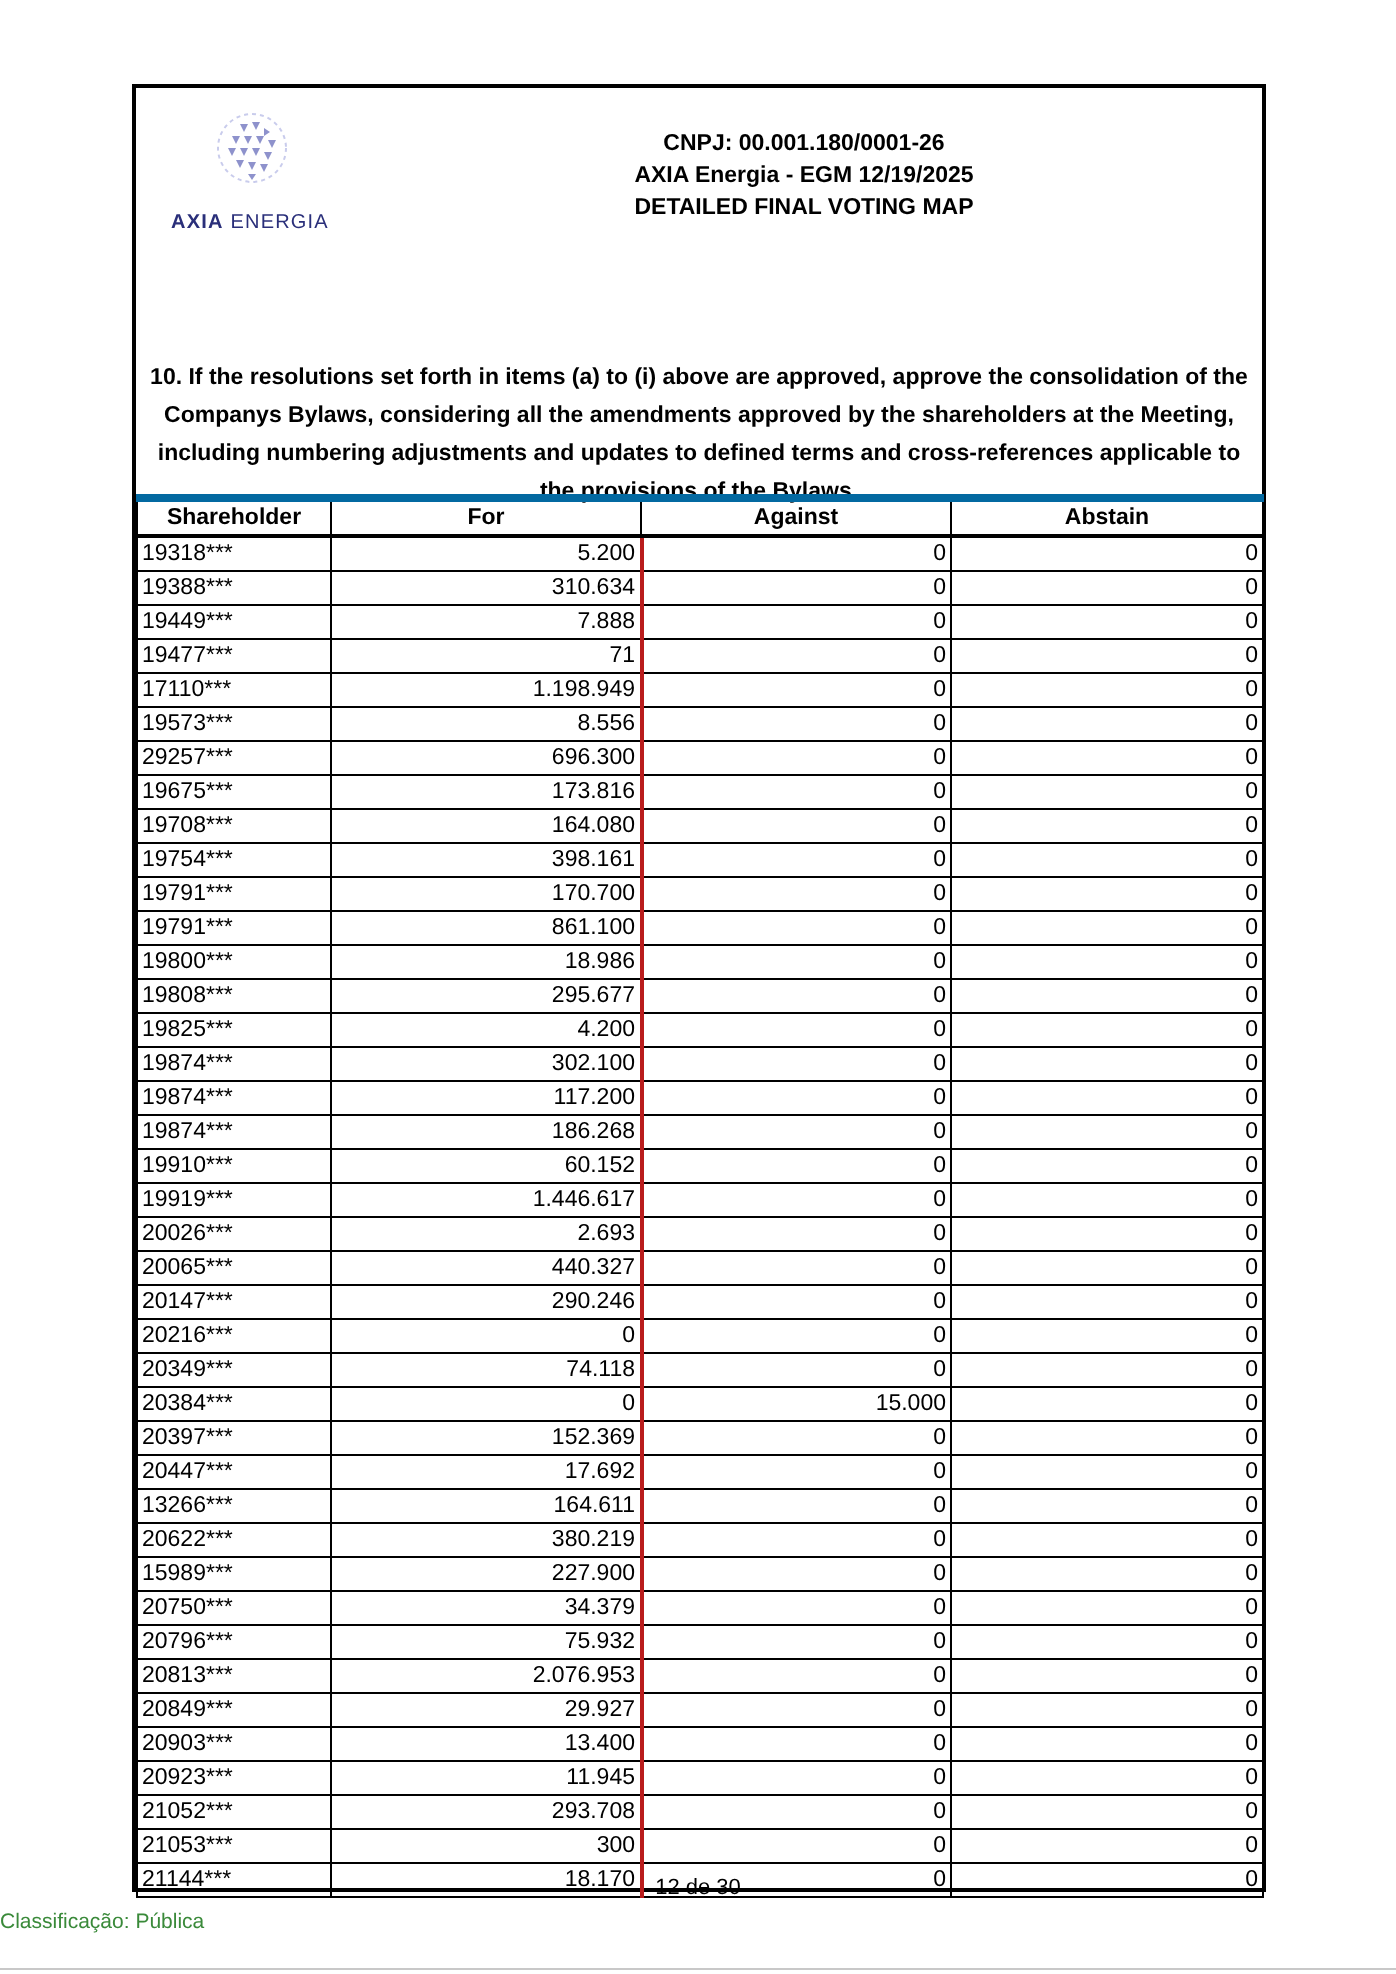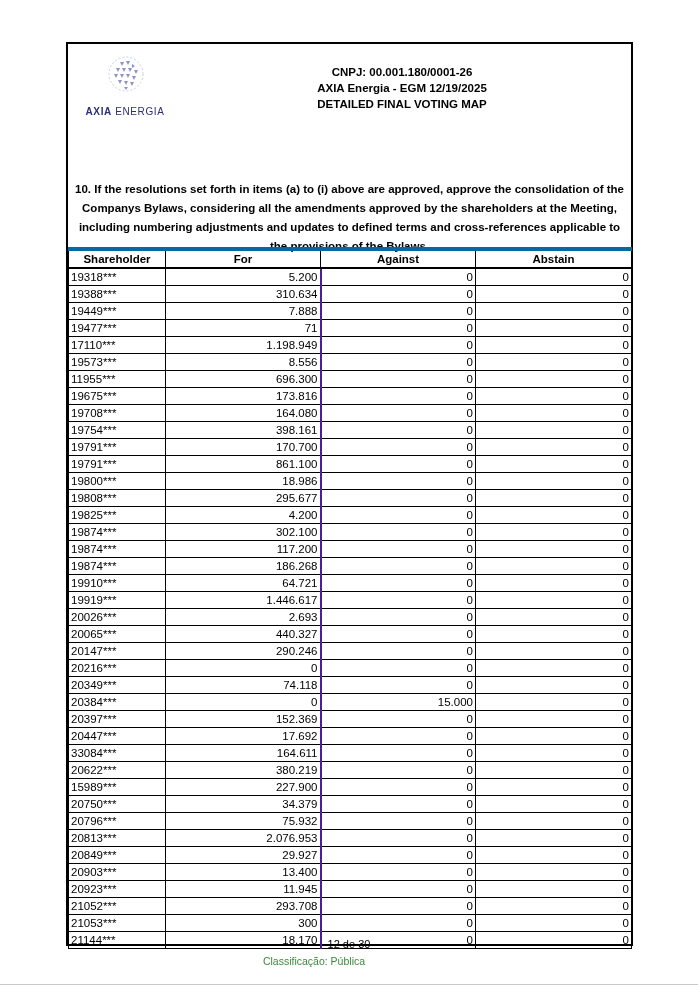--- a/index.html
+++ b/index.html
@@ -12,23 +12,23 @@
   .logo-text b { font-weight:bold; }
   .logo-text span.light { font-weight:normal; }
   .title-block { position:absolute; left:164px; top:20px; width:340px; text-align:center; font-size:11.5px; font-weight:bold; line-height:16px; }
   .question { position:absolute; left:4px; top:120px; width:555px; text-align:center; font-size:11.5px; font-weight:bold; line-height:19px;margin-top:16px; }
   table.votes { position:absolute; left:0; top:203px; width:563px; border-collapse:collapse; table-layout:fixed; font-size:11.5px; }
   table.votes th, table.votes td { border:1px solid #000; height:16px; padding:0 2px; line-height:15px; white-space:nowrap; overflow:hidden; }
   table.votes th { font-weight:bold; text-align:center; border-top:4px solid #0369a1; border-bottom:2px solid #000; }
   table.votes td.num { text-align:right; }
   table.votes td.sh { text-align:left; }
   col.c1 { width:97px; } col.c2 { width:155px; } col.c3 { width:155px; } col.c4 { width:156px; }
-  table.votes td.b2 { border-right:2px solid #4c1d95; }
+  table.votes td.b2 { border-right:2px solid #b91c1c; }
   .page-number { position:absolute; left:0; width:698px; top:938px; text-align:center; font-size:11px; }
-  .classification { position:absolute; left:0; width:628px; top:955px; text-align:center; font-size:10.5px; color:#3a8a3a; }
+  .classification { position:absolute; left:0; width:628px; top:955px; text-align:left; font-size:10.5px; color:#3a8a3a; }
   .bottom-rule { position:absolute; left:0; top:984px; width:698px; height:1px; background:#c8c8c8; }
 </style>
 </head>
 <body>
 
 <div class="page-frame">
   <div class="header-box">
     <div class="logo">
       <svg width="40" height="40" viewBox="0 0 40 40">
         <defs>
@@ -112,21 +112,21 @@
           <td class="num">0</td>
           <td class="num">0</td>
         </tr>
         <tr>
           <td class="sh">19573***</td>
           <td class="num b2">8.556</td>
           <td class="num">0</td>
           <td class="num">0</td>
         </tr>
         <tr>
-          <td class="sh">11955***</td>
+          <td class="sh">29257***</td>
           <td class="num b2">696.300</td>
           <td class="num">0</td>
           <td class="num">0</td>
         </tr>
         <tr>
           <td class="sh">19675***</td>
           <td class="num b2">173.816</td>
           <td class="num">0</td>
           <td class="num">0</td>
         </tr>
@@ -185,21 +185,21 @@
           <td class="num">0</td>
         </tr>
         <tr>
           <td class="sh">19874***</td>
           <td class="num b2">186.268</td>
           <td class="num">0</td>
           <td class="num">0</td>
         </tr>
         <tr>
           <td class="sh">19910***</td>
-          <td class="num b2">64.721</td>
+          <td class="num b2">60.152</td>
           <td class="num">0</td>
           <td class="num">0</td>
         </tr>
         <tr>
           <td class="sh">19919***</td>
           <td class="num b2">1.446.617</td>
           <td class="num">0</td>
           <td class="num">0</td>
         </tr>
         <tr>
@@ -244,21 +244,21 @@
           <td class="num">0</td>
           <td class="num">0</td>
         </tr>
         <tr>
           <td class="sh">20447***</td>
           <td class="num b2">17.692</td>
           <td class="num">0</td>
           <td class="num">0</td>
         </tr>
         <tr>
-          <td class="sh">33084***</td>
+          <td class="sh">13266***</td>
           <td class="num b2">164.611</td>
           <td class="num">0</td>
           <td class="num">0</td>
         </tr>
         <tr>
           <td class="sh">20622***</td>
           <td class="num b2">380.219</td>
           <td class="num">0</td>
           <td class="num">0</td>
         </tr>

